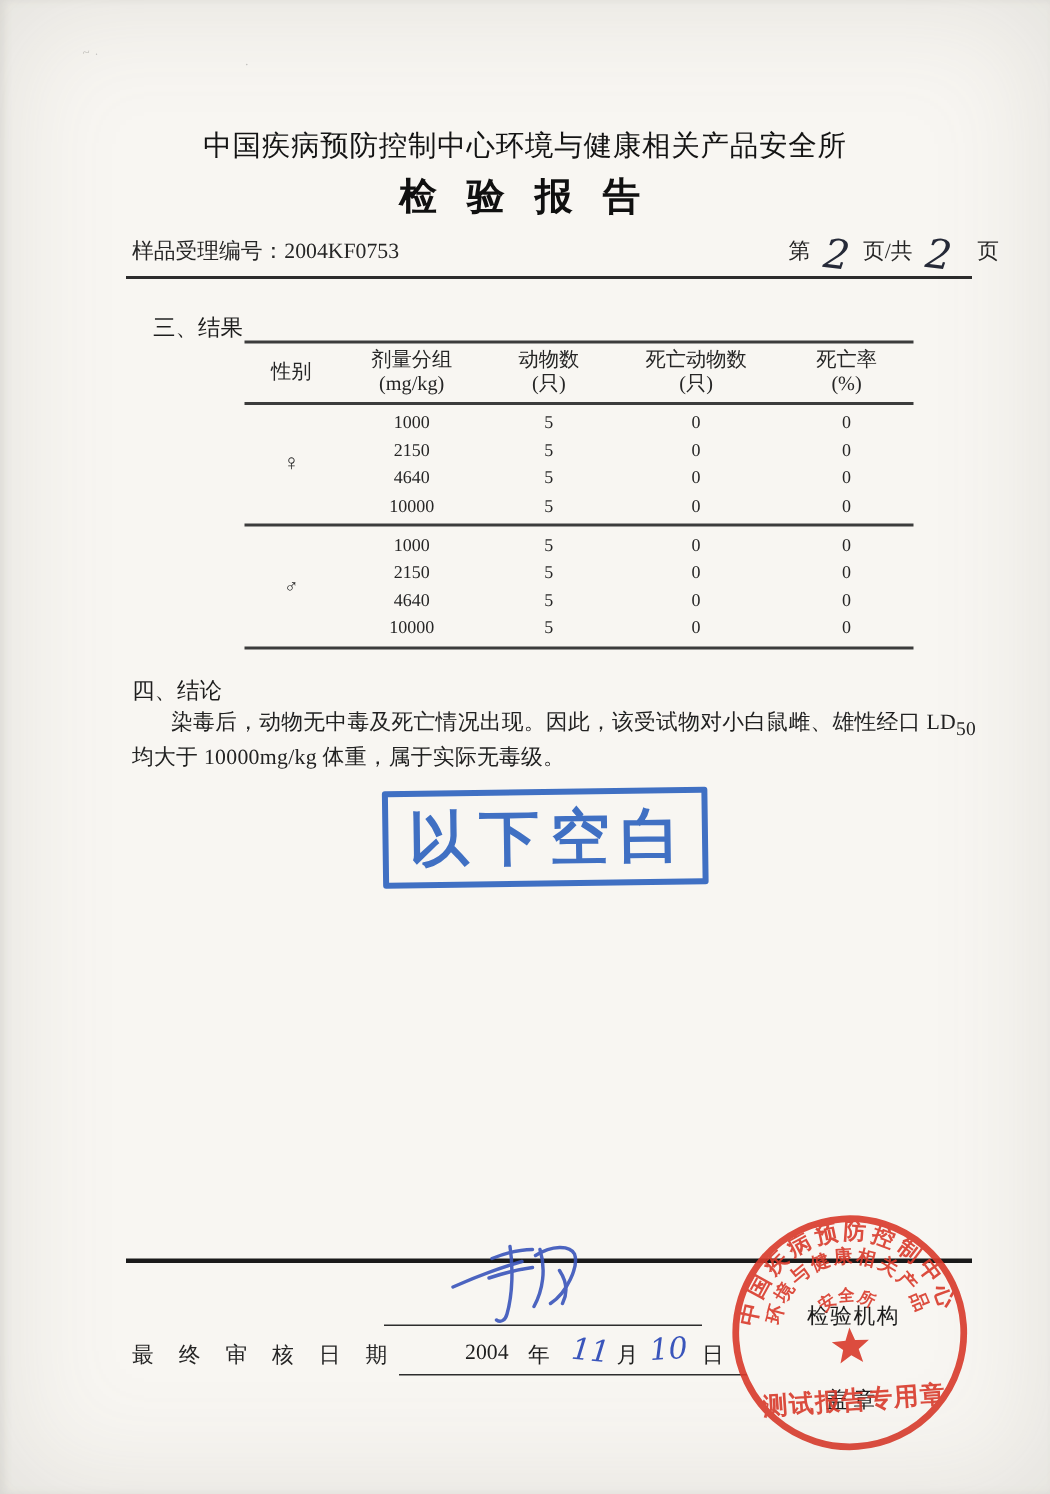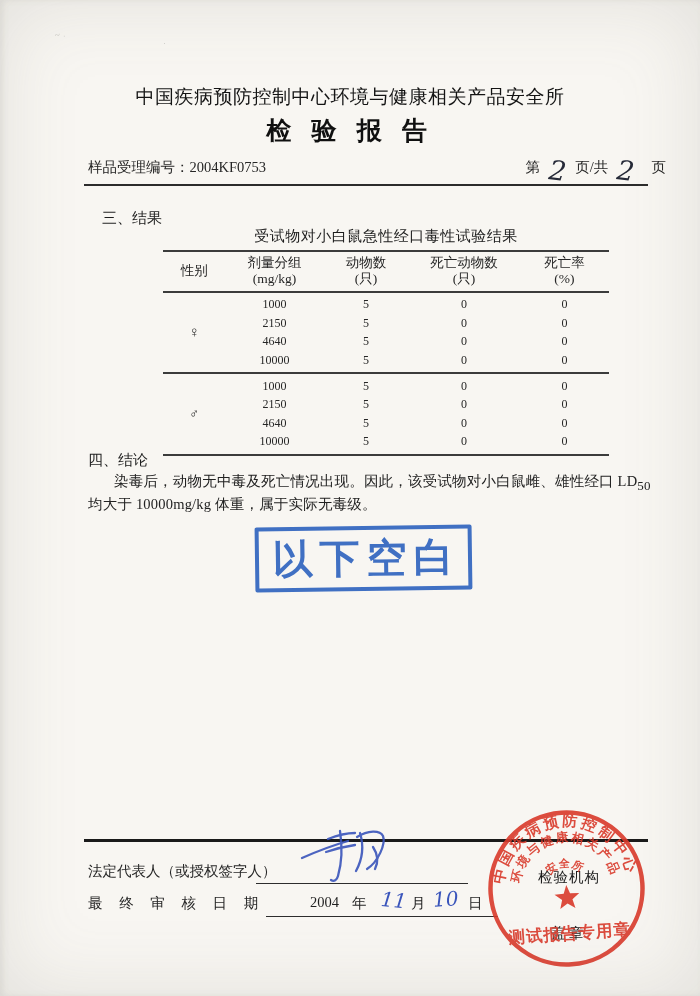--- a/index.html
+++ b/index.html
@@ -97,21 +97,20 @@
       <span>页/共</span>
       <span class="hw hw-page">2</span>
       <span style="margin-left:8px;">页</span>
     </div>
   </div>
   <div class="abs rule-1"></div>
 
   <div class="abs sec-heading results-heading">三、结果</div>
 
   <div class="abs tbl">
-    <div class="tbl-title">受试物对小白鼠急性经口毒性试验结果</div>
 
     <div class="t-head">
       <div class="t-cell c0">
           <span>性别</span>
         </div>
       <div class="t-cell c1">
           <div>剂量分组</div>
           <div>(mg/kg)</div>
         </div>
       <div class="t-cell c2">
@@ -194,21 +193,20 @@
   </div>
 
   <div class="abs sec-heading concl-heading">四、结论</div>
   <div class="abs concl-line concl-1"><span>染毒后，动物无中毒及死亡情况出现。因此，该受试物对小白鼠雌、雄性经口 LD</span><sub>50</sub></div>
   <div class="abs concl-line concl-2">均大于 10000mg/kg 体重，属于实际无毒级。</div>
 
   <div class="abs blank-stamp">以下空白</div>
 
   <div class="abs footer-line"></div>
 
-  <div class="abs legal-label">法定代表人（或授权签字人）</div>
   <div class="abs legal-underline"></div>
 
   <svg class="abs signature-svg" width="112" height="66" viewBox="0 0 112 66">
     <g fill="none" stroke="#3a55bb" stroke-width="2.3" stroke-linecap="round" opacity="0.9">
       <path d="M6 36 C 24 28, 38 23, 52 19"></path>
       <path d="M44 9 C 46 22, 46 40, 42 54 C 41 58, 38 60, 35 58"></path>
       <path d="M32 17 C 42 13, 52 11, 59 11"></path>
       <path d="M30 30 C 42 26, 52 24, 59 23"></path>
       <path d="M64 11 C 68 24, 66 38, 60 49"></path>
       <path d="M61 15 C 72 8, 84 8, 87 14 C 90 22, 82 40, 71 47"></path>

